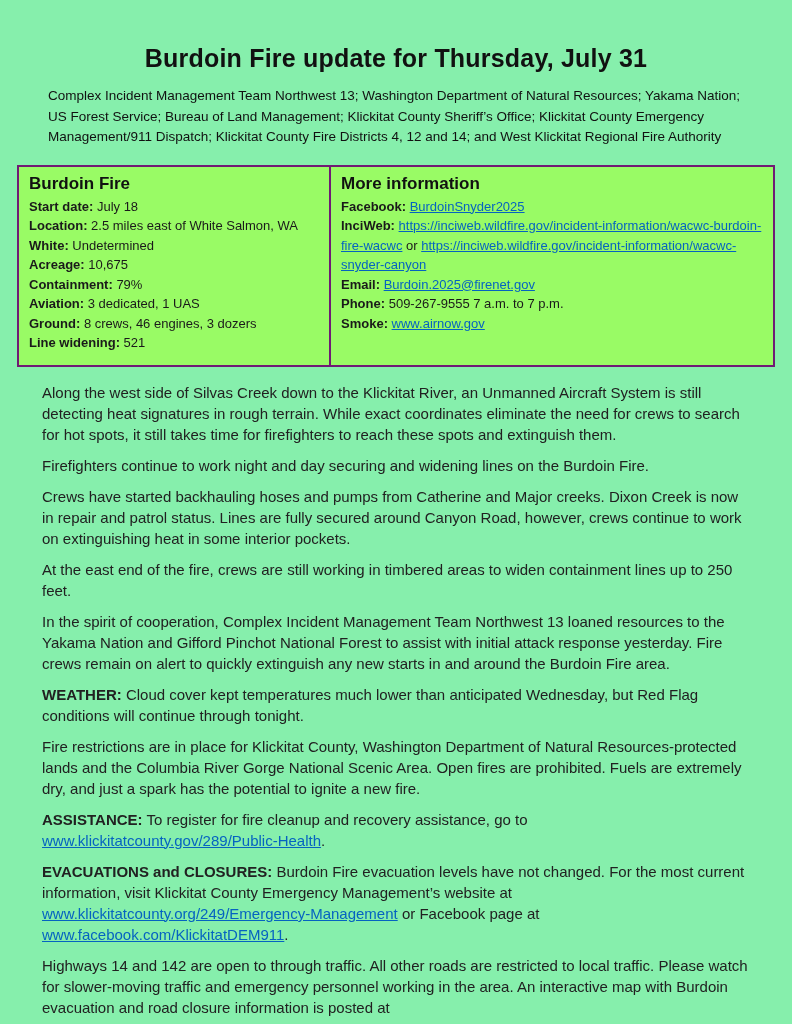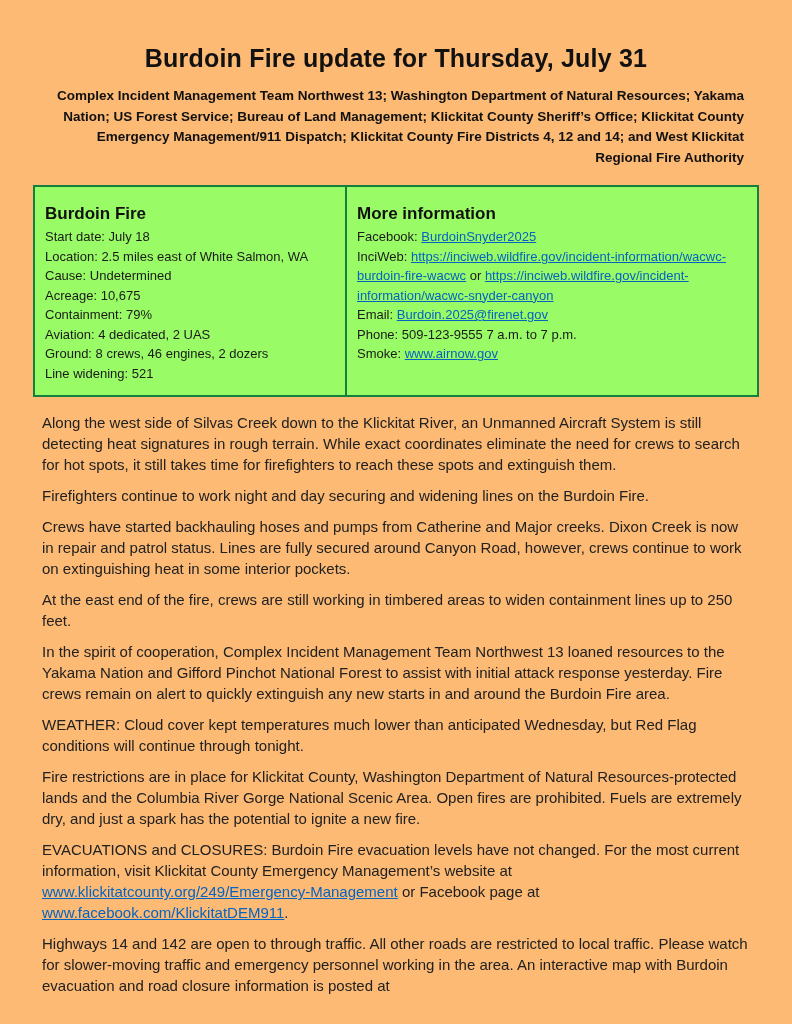--- a/index.html
+++ b/index.html
@@ -4,68 +4,68 @@
 <style>
   * { margin: 0; padding: 0; box-sizing: border-box; }
   html, body { background: #ffffff; }
   body {
     font-family: "Liberation Sans", sans-serif;
     color: #212121;
   }
   .page {
     width: 792px;
     height: 1024px;
-    background: #fdba74;
+    background: #86efac;
     padding-top: 44px;
     overflow: hidden;
   }
   .doc-title {
     font-size: 25px;
     font-weight: bold;
     text-align: center;
     color: #111111;
     margin-bottom: 13px;
     letter-spacing: 0.2px;
   }
   .agencies {
     font-size: 13.5px;
-    font-weight: bold;
-    text-align: right;
+    font-weight: normal;
+    text-align: left;
     line-height: 1.52;
     width: 696px;
     margin: 0 auto;
     color: #111111;
   }
   table.info-table {
     width: 706px;
     margin: 17px auto 0 auto;
     border-collapse: collapse;
     background: #99FB65;
     table-layout: fixed;
   }
   table.info-table td {
-    border: 2px solid #15803d;
+    border: 2px solid #701a75;
     vertical-align: top;
-    padding: 15px 10px 12px 10px;
+    padding: 5px 10px 12px 10px;
   }
   td.cell-left  { width: 312px; }
-  td.cell-right { width: 412px; border-radius: 26px; }
+  td.cell-right { width: 444px; border-radius: 26px; }
   .cell-heading {
     font-size: 17px;
     font-weight: bold;
     color: #111111;
     margin: 2px 0 3px 0;
   }
   .info-line {
     font-size: 13px;
     line-height: 1.5;
     color: #1a1a1a;
     overflow-wrap: break-word;
   }
-  .bold { font-weight: normal; }
+  .bold { font-weight: bold; }
   a.doclink {
     color: #0563C1;
     text-decoration: underline;
     cursor: pointer;
     overflow-wrap: break-word;
   }
   .body-text {
     width: 708px;
     margin: 15px auto 0 auto;
     font-size: 15px;
@@ -84,47 +84,48 @@
   <p class="agencies">Complex Incident Management Team Northwest 13; Washington Department of Natural Resources; Yakama Nation; US Forest Service; Bureau of Land Management; Klickitat County Sheriff’s Office; Klickitat County Emergency Management/911 Dispatch; Klickitat County Fire Districts 4, 12 and 14; and West Klickitat Regional Fire Authority</p>
 
   <table class="info-table">
     <tbody>
         <tr>
       <td class="cell-left">
         <div class="cell-heading">Burdoin Fire</div>
         <div>
               <div class="info-line"><span class="bold">Start date:</span><span> July 18</span></div>
               <div class="info-line"><span class="bold">Location:</span><span> 2.5 miles east of White Salmon, WA</span></div>
-              <div class="info-line"><span class="bold">Cause:</span><span> Undetermined</span></div>
+              <div class="info-line"><span class="bold">White:</span><span> Undetermined</span></div>
               <div class="info-line"><span class="bold">Acreage:</span><span> 10,675</span></div>
               <div class="info-line"><span class="bold">Containment:</span><span> 79%</span></div>
-              <div class="info-line"><span class="bold">Aviation:</span><span> 4 dedicated, 2 UAS</span></div>
-              <div class="info-line"><span class="bold">Ground:</span><span> 8 crews, 46 engines, 2 dozers</span></div>
+              <div class="info-line"><span class="bold">Aviation:</span><span> 3 dedicated, 1 UAS</span></div>
+              <div class="info-line"><span class="bold">Ground:</span><span> 8 crews, 46 engines, 3 dozers</span></div>
               <div class="info-line"><span class="bold">Line widening:</span><span> 521</span></div>
             </div>
       </td>
       <td class="cell-right">
         <div class="cell-heading">More information</div>
         <div>
               <div class="info-line"><span class="bold">Facebook:</span><span> </span><a class="doclink" href="#">BurdoinSnyder2025</a></div>
               <div class="info-line"><span class="bold">InciWeb:</span><span> </span><a class="doclink" href="#">https://inciweb.wildfire.gov/incident-information/wacwc-burdoin-fire-wacwc</a><span> or </span><a class="doclink" href="#">https://inciweb.wildfire.gov/incident-information/wacwc-snyder-canyon</a></div>
               <div class="info-line"><span class="bold">Email:</span><span> </span><a class="doclink" href="#">Burdoin.2025@firenet.gov</a></div>
-              <div class="info-line"><span class="bold">Phone:</span><span> 509-123-9555 7 a.m. to 7 p.m.</span></div>
+              <div class="info-line"><span class="bold">Phone:</span><span> 509-267-9555 7 a.m. to 7 p.m.</span></div>
               <div class="info-line"><span class="bold">Smoke:</span><span> </span><a class="doclink" href="#">www.airnow.gov</a></div>
             </div>
       </td>
     </tr>
   </tbody>
     </table>
 
   <div class="body-text">
       <p class="para"><span>Along the west side of Silvas Creek down to the Klickitat River, an Unmanned Aircraft System is still detecting heat signatures in rough terrain. While exact coordinates eliminate the need for crews to search for hot spots, it still takes time for firefighters to reach these spots and extinguish them.</span></p>
       <p class="para"><span>Firefighters continue to work night and day securing and widening lines on the Burdoin Fire.</span></p>
       <p class="para"><span>Crews have started backhauling hoses and pumps from Catherine and Major creeks. Dixon Creek is now in repair and patrol status. Lines are fully secured around Canyon Road, however, crews continue to work on extinguishing heat in some interior pockets.</span></p>
       <p class="para"><span>At the east end of the fire, crews are still working in timbered areas to widen containment lines up to 250 feet.</span></p>
       <p class="para"><span>In the spirit of cooperation, Complex Incident Management Team Northwest 13 loaned resources to the Yakama Nation and Gifford Pinchot National Forest to assist with initial attack response yesterday. Fire crews remain on alert to quickly extinguish any new starts in and around the Burdoin Fire area.</span></p>
       <p class="para"><span class="bold">WEATHER:</span><span> Cloud cover kept temperatures much lower than anticipated Wednesday, but Red Flag conditions will continue through tonight.</span></p>
       <p class="para"><span>Fire restrictions are in place for Klickitat County, Washington Department of Natural Resources-protected lands and the Columbia River Gorge National Scenic Area. Open fires are prohibited. Fuels are extremely dry, and just a spark has the potential to ignite a new fire.</span></p>
+      <p class="para"><span class="bold">ASSISTANCE:</span><span> To register for fire cleanup and recovery assistance, go to </span><a class="doclink" href="#">www.klickitatcounty.gov/289/Public-Health</a><span>.</span></p>
       <p class="para"><span class="bold">EVACUATIONS and CLOSURES:</span><span> Burdoin Fire evacuation levels have not changed. For the most current information, visit Klickitat County Emergency Management’s website at </span><a class="doclink" href="#">www.klickitatcounty.org/249/Emergency-Management</a><span> or Facebook page at </span><a class="doclink" href="#">www.facebook.com/KlickitatDEM911</a><span>.</span></p>
       <p class="para"><span>Highways 14 and 142 are open to through traffic. All other roads are restricted to local traffic. Please watch for slower-moving traffic and emergency personnel working in the area. An interactive map with Burdoin evacuation and road closure information is posted at </span></p>
     </div>
 
 </div>
 
 </body></html>

